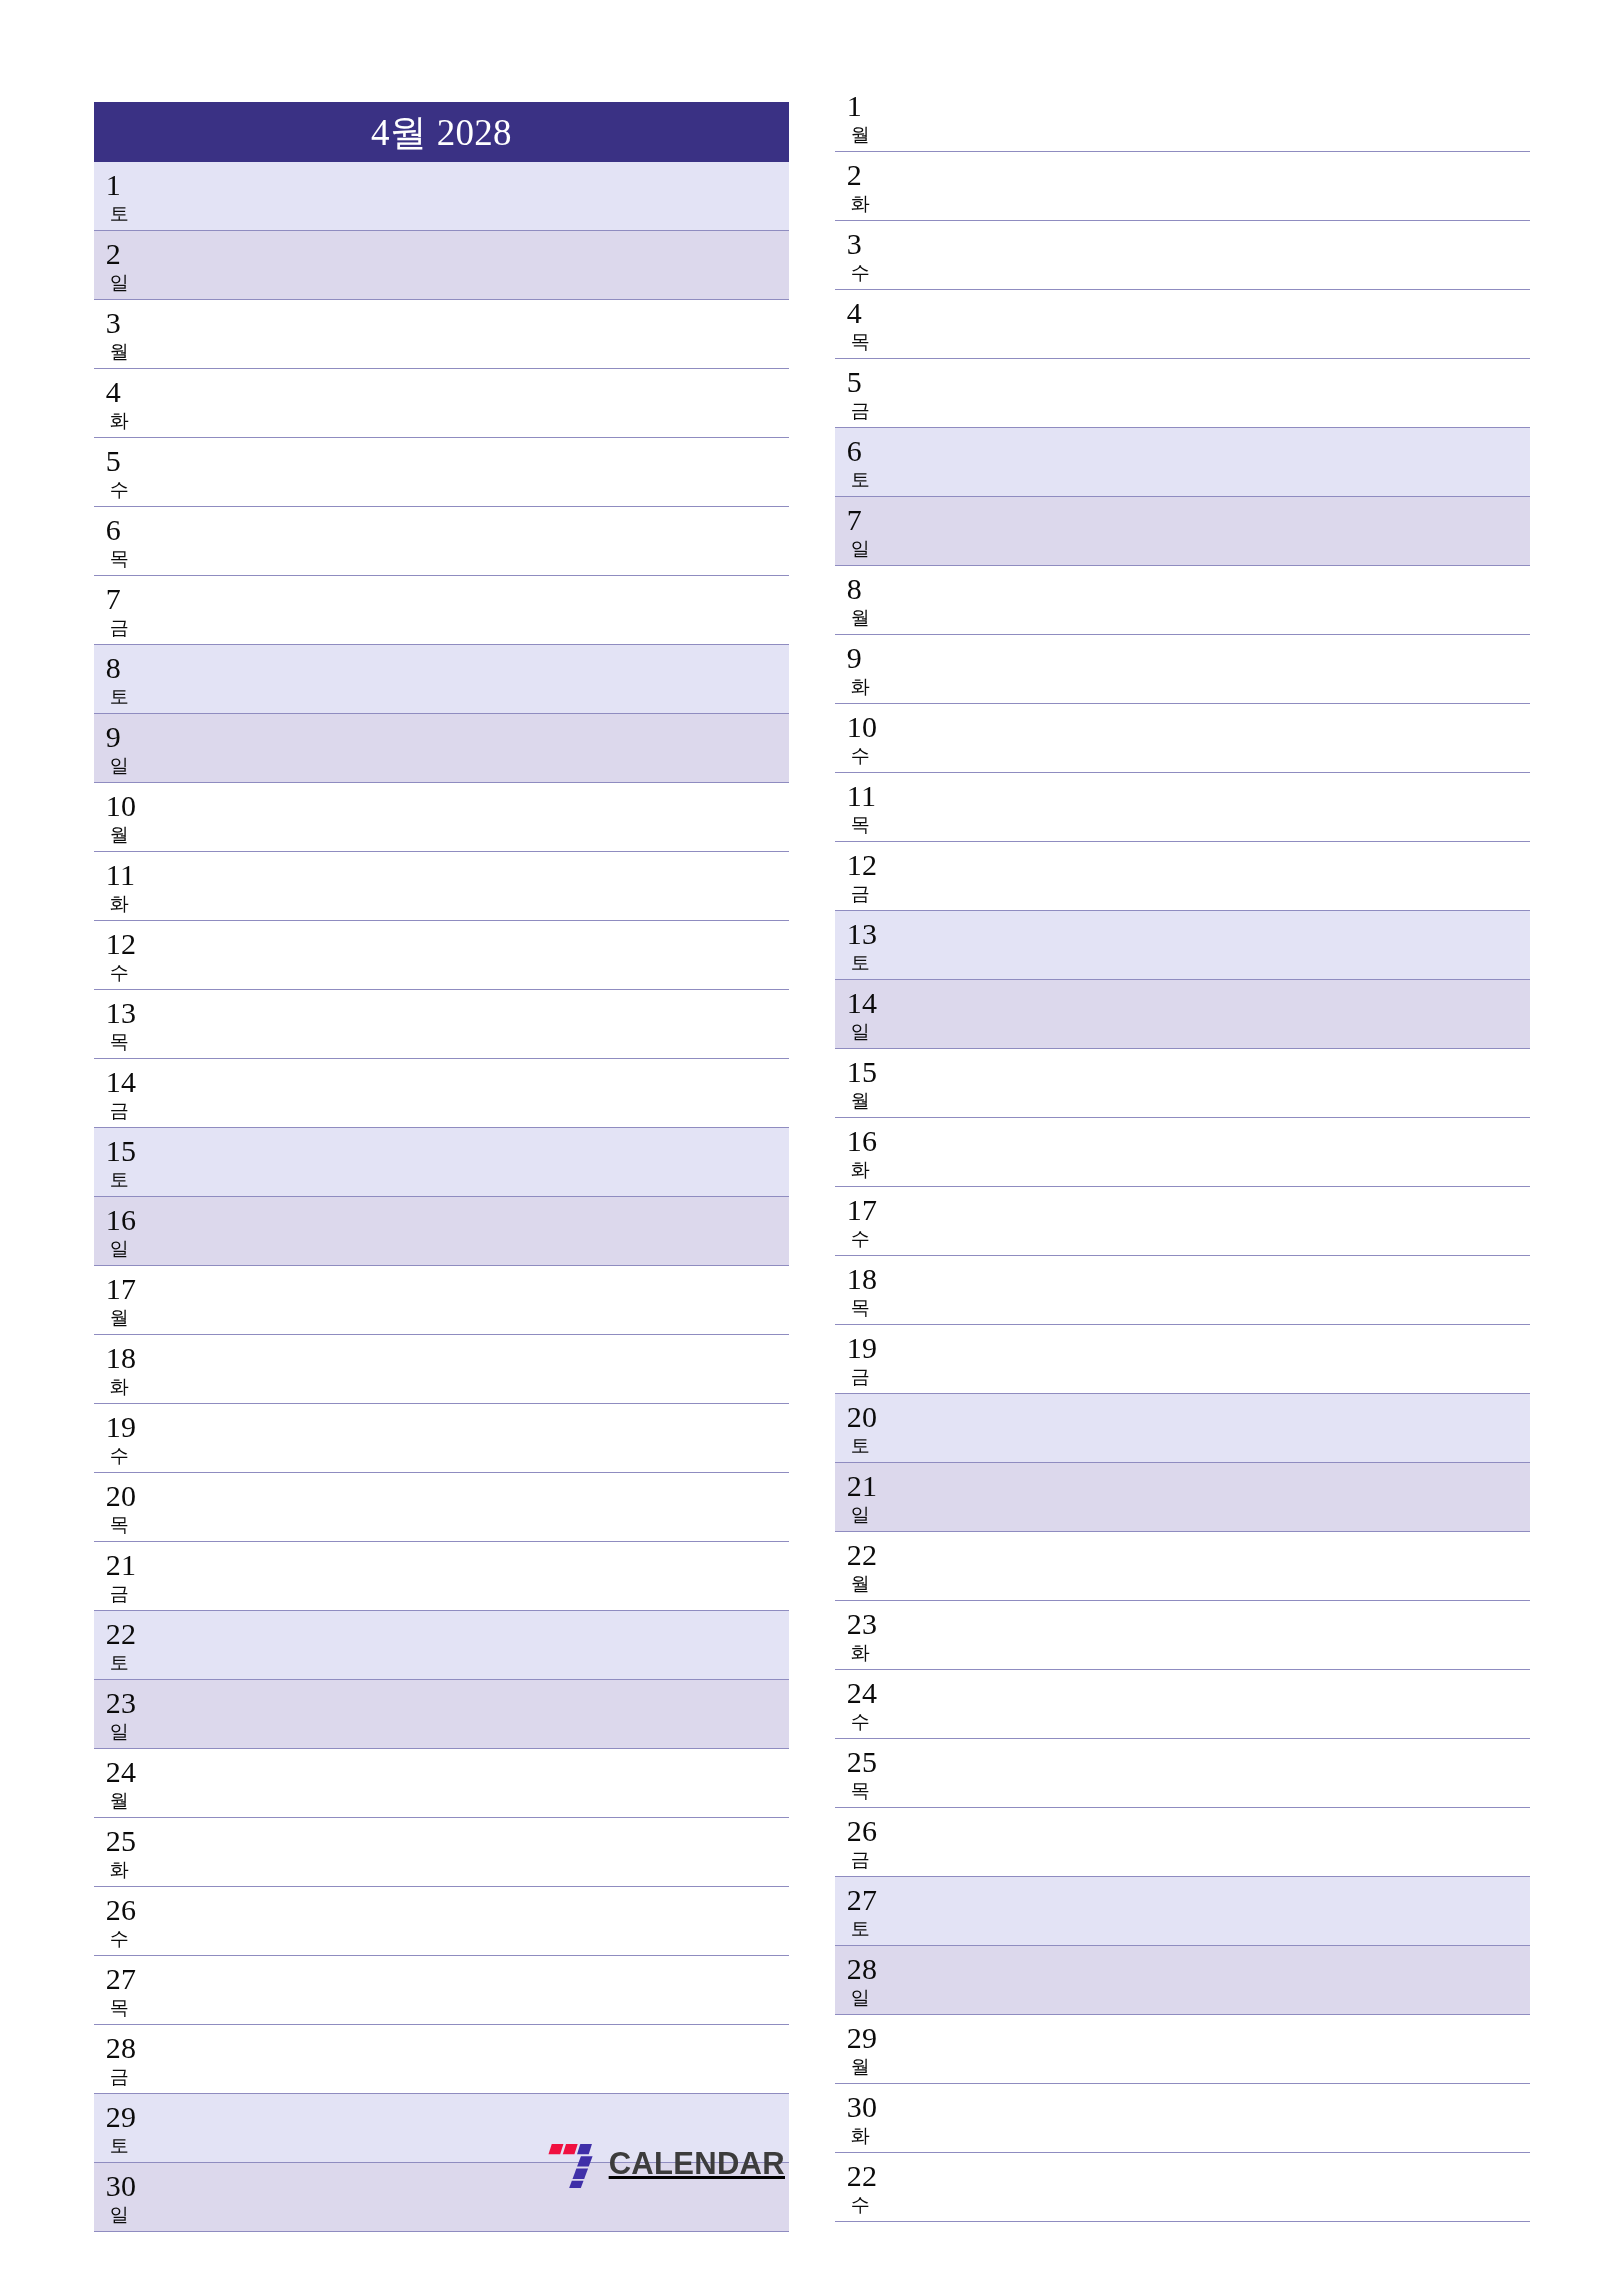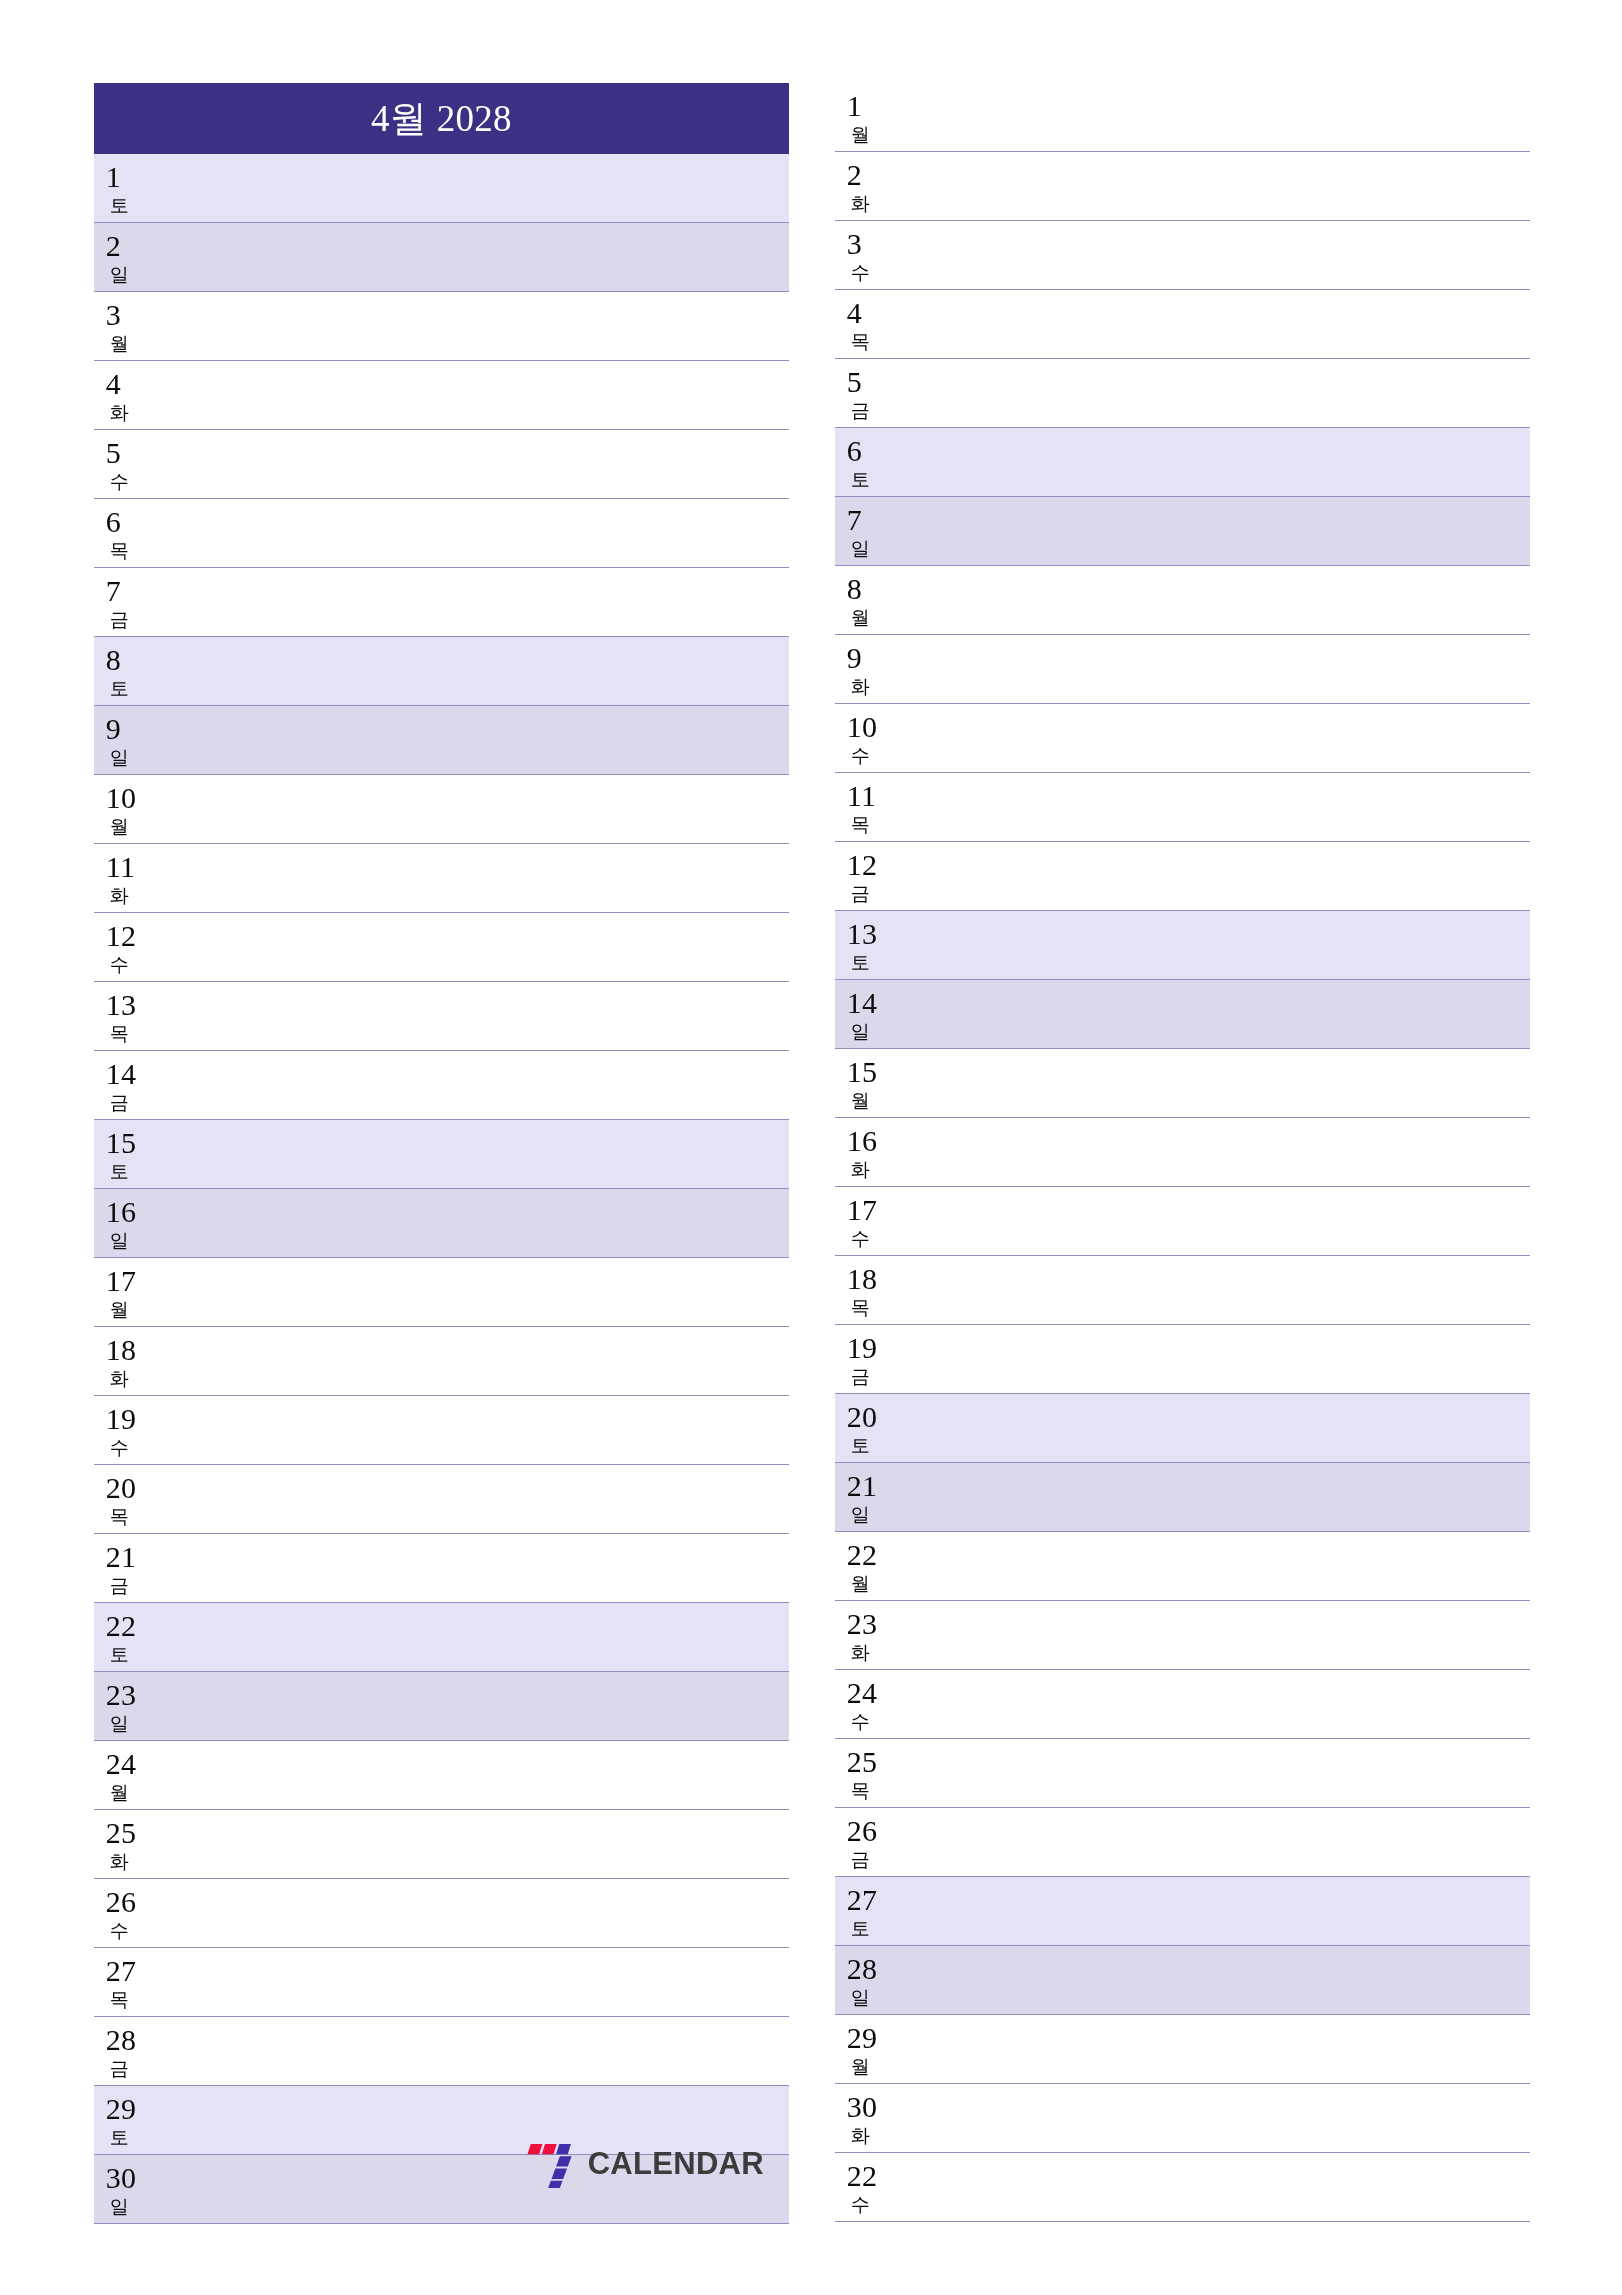--- a/index.html
+++ b/index.html
@@ -34,31 +34,32 @@
     justify-content: space-between;
   }
 
   .month-col {
     width: 695px;
     display: flex;
     flex-direction: column;
   }
 
   .month-header {
-    height: 71px;
+    height: 60px;
     background: #3a3184;
     color: #ffffff;
     display: flex;
     align-items: center;
     justify-content: center;
     font-size: 37px;
     font-weight: normal;
     letter-spacing: 0.3px;
     line-height: 1;
     box-sizing: border-box;
+    margin-top: 19px;
   }
 
   .days-list {
     display: flex;
     flex-direction: column;
   }
 
   .day-row {
     height: 69px;
     box-sizing: border-box;
@@ -92,22 +93,23 @@
   
   .footer-logo {
     position: absolute;
     left: 94px;
     top: 2136px;
     width: 695px;
     height: 55px;
     display: flex;
     align-items: center;
     justify-content: flex-end;
-    padding-right: 25px;
+    padding-right: 4px;
     box-sizing: border-box;
+    text-decoration: underline;
   }
   .logo-mark {
     width: 51px;
     height: 48px;
     margin-right: 10.5px;
     flex: none;
   }
   .logo-text {
     font-family: "Liberation Sans", "DejaVu Sans", sans-serif;
     font-weight: bold;

